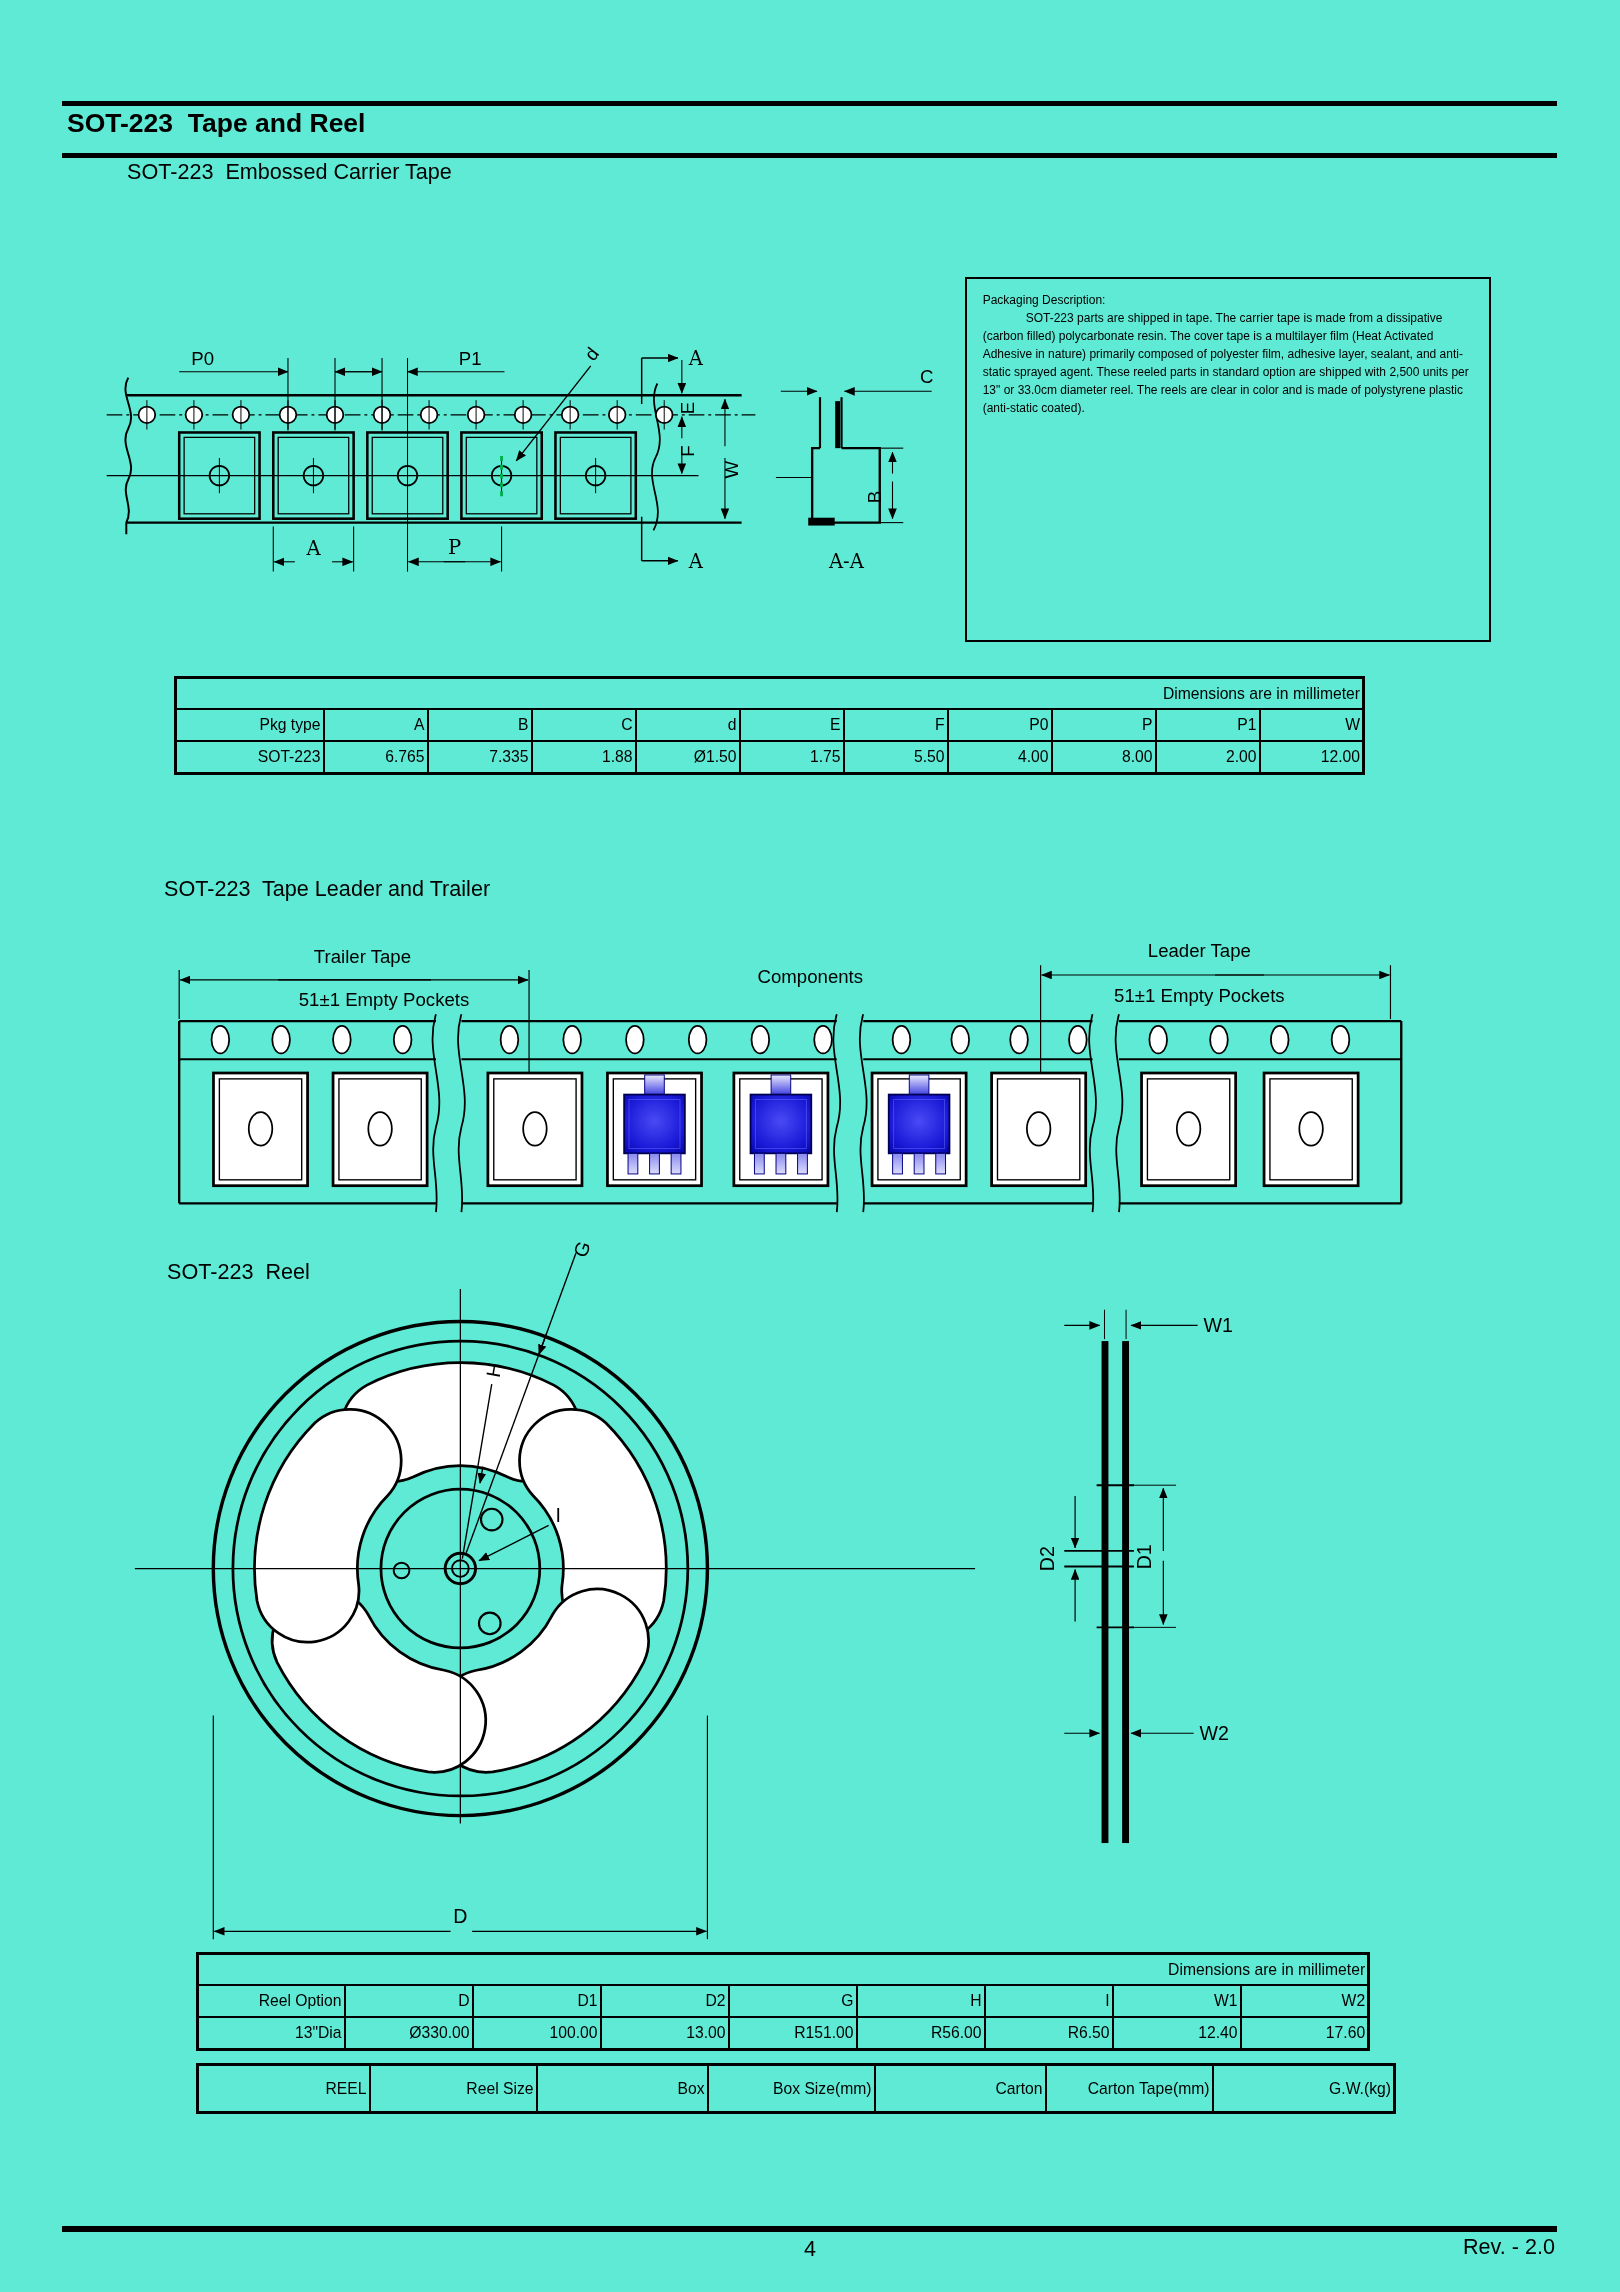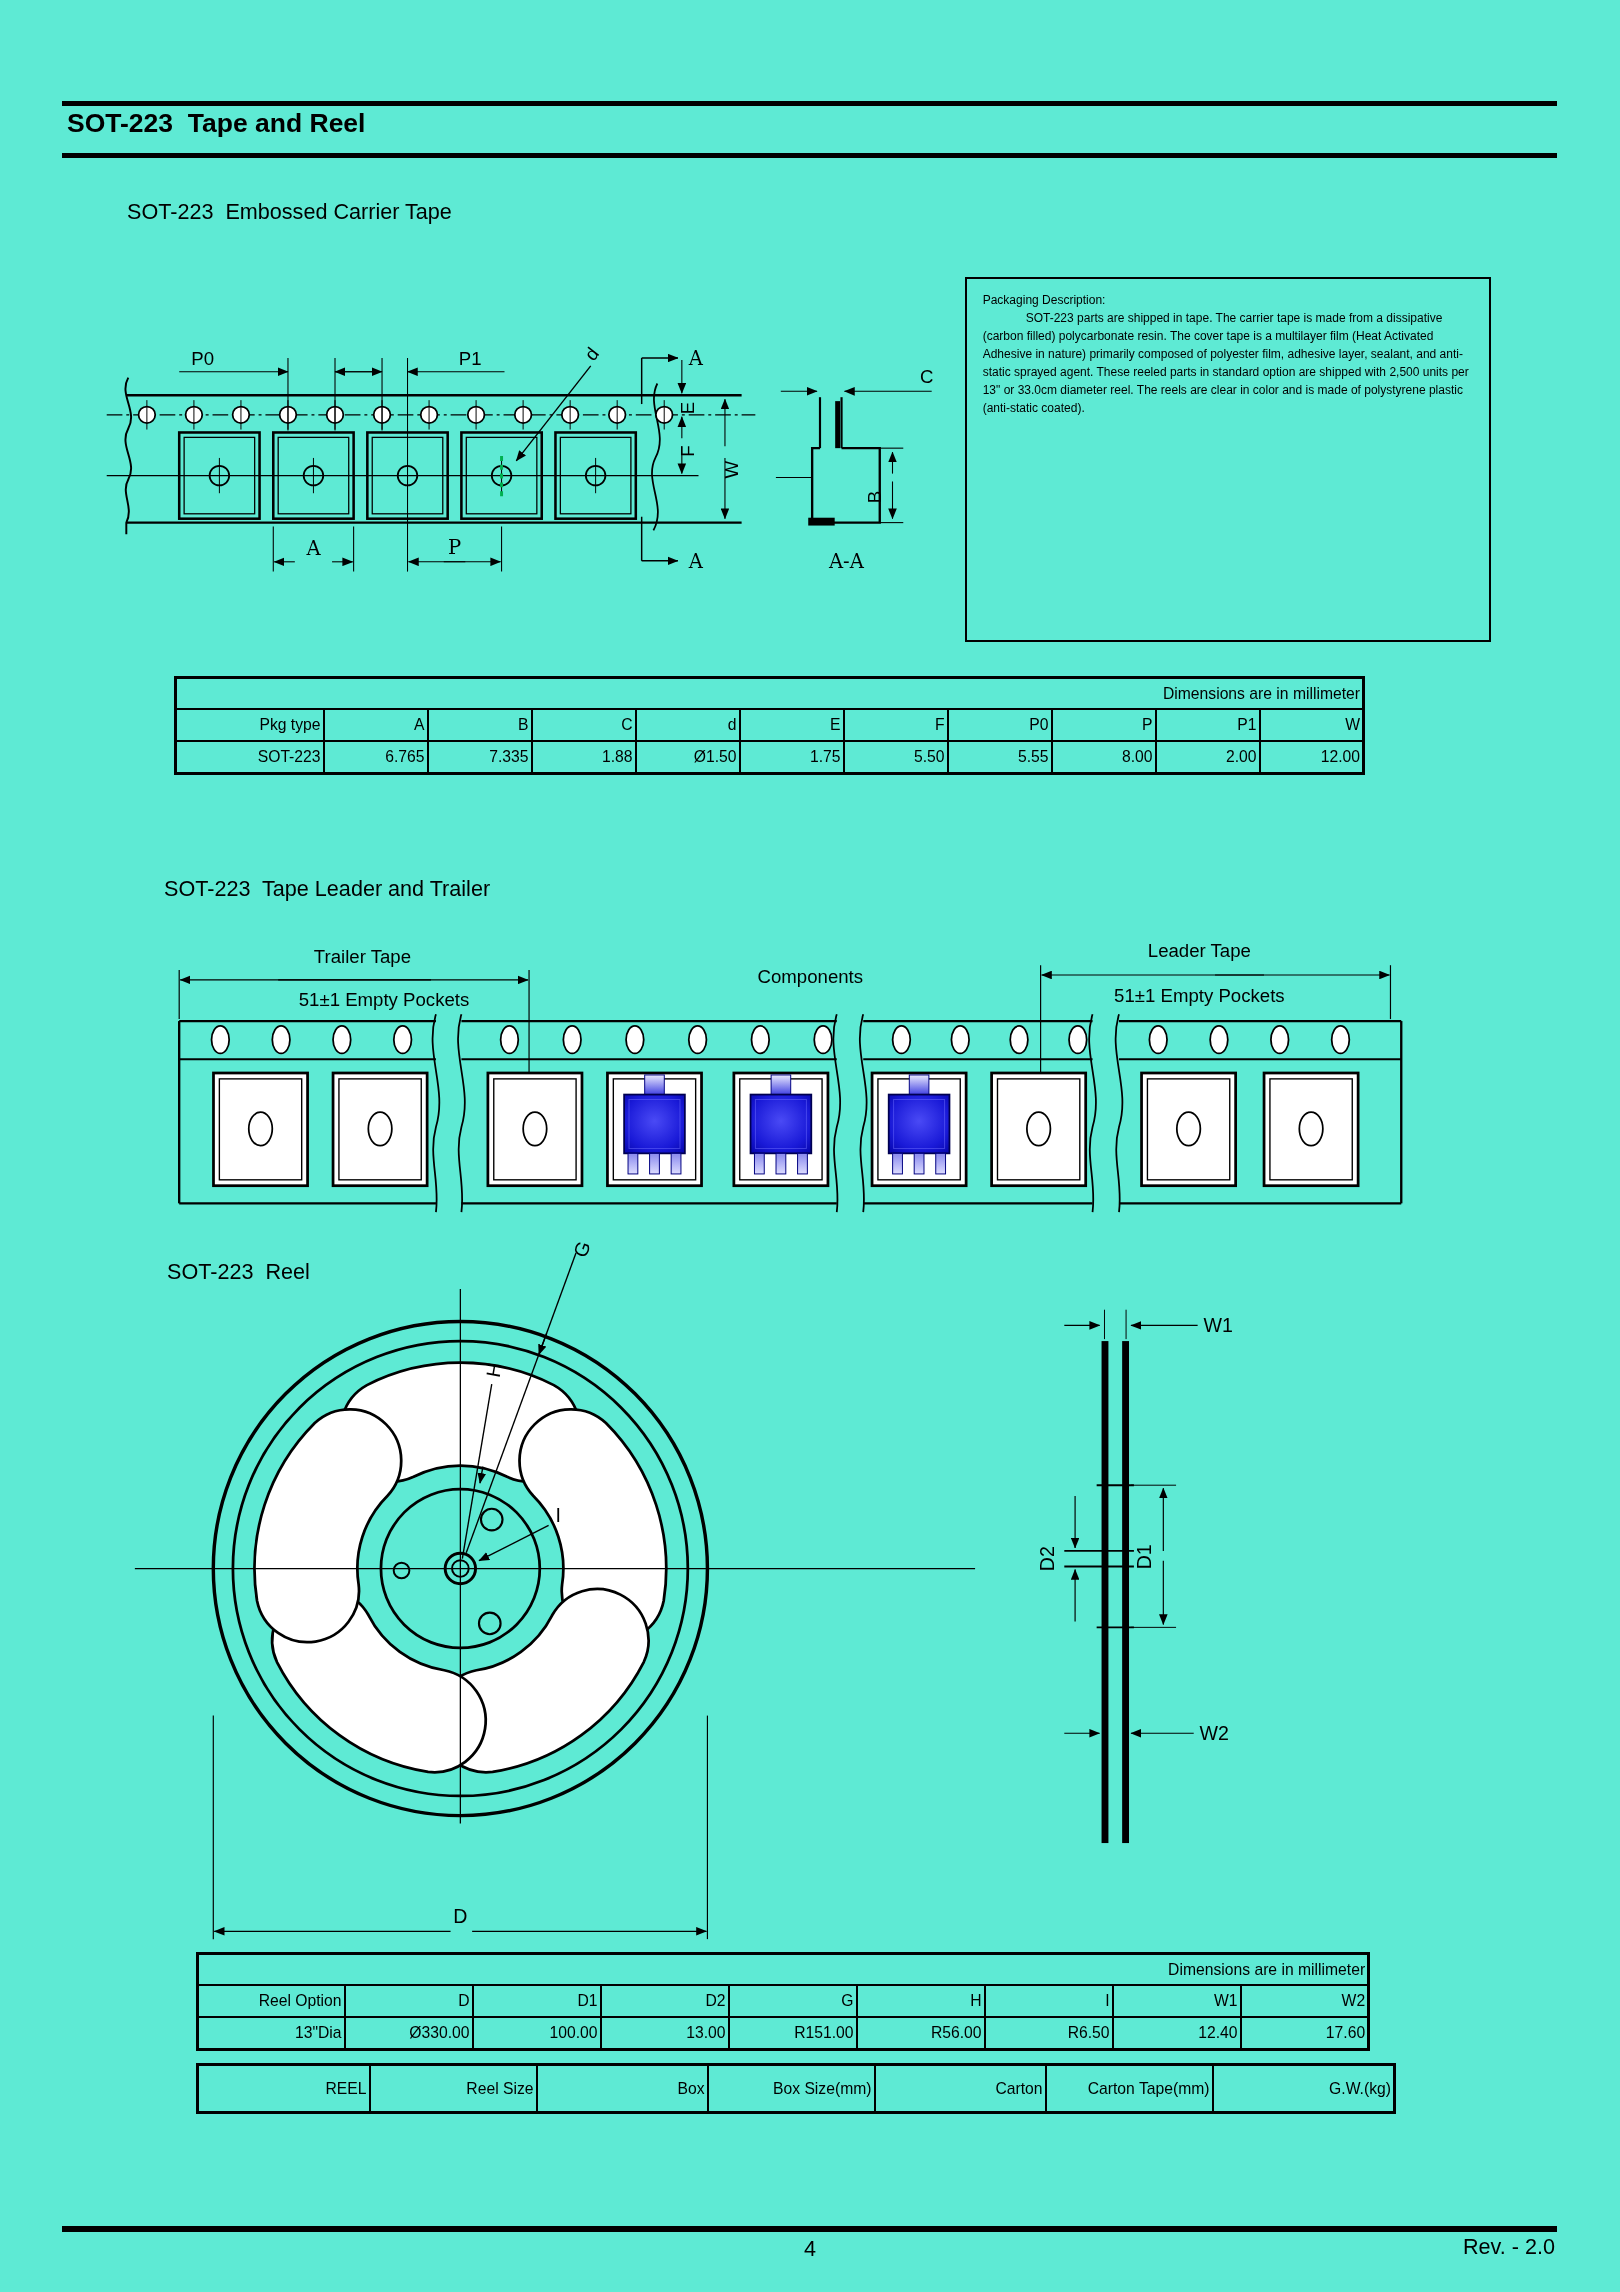--- a/index.html
+++ b/index.html
@@ -4,21 +4,21 @@
 <style>
   html,body{margin:0;padding:0;background:#9a9a9a;}
   .page{position:relative;width:1620px;height:2293px;background:#5eead4;
         font-family:"Liberation Sans",sans-serif;color:#000;overflow:hidden;margin:0 auto;}
   .rule{position:absolute;background:#000;}
   #rule-top1{left:62px;top:101px;width:1495px;height:4.9px;}
   #rule-top2{left:62px;top:153px;width:1495px;height:4.9px;}
   #rule-foot{left:62px;top:2226px;width:1495px;height:5.9px;}
   .doc-title{position:absolute;left:67px;top:108px;font-size:26.5px;font-weight:bold;white-space:pre;}
   .sec-title{position:absolute;font-size:21.6px;white-space:pre;}
-  #st1{left:127px;top:159px;margin-top:40px;}
+  #st1{left:127px;top:159px;}
   #st2{left:164px;top:876px;}
   #st3{left:167px;top:1259px;}
   .pkg-box{position:absolute;left:965px;top:277px;width:526px;height:365px;border:2.9px solid #000;
            box-sizing:border-box;padding:11.8px 15.7px 9.8px 15.7px;font-size:12px;line-height:1.5;}
   .pkg-body{margin:0;text-indent:43px;}
   svg{position:absolute;overflow:visible;}
   svg text{font-family:"Liberation Sans",sans-serif;font-size:19px;fill:#000;stroke:none;}
   svg text.serif{font-family:"DejaVu Serif","Liberation Serif",serif;font-size:20px;}
   svg text.big{font-size:20px;}
   #svg1{left:93px;top:211px;}
@@ -219,21 +219,21 @@
       <td>W</td>
     </tr>
     <tr class="data">
       <td>SOT-223</td>
       <td>6.765</td>
       <td>7.335</td>
       <td>1.88</td>
       <td>Ø1.50</td>
       <td>1.75</td>
       <td>5.50</td>
-      <td>5.55</td>
+      <td>4.00</td>
       <td>8.00</td>
       <td>2.00</td>
       <td>12.00</td>
     </tr>
   </tbody>
     </table>
 
   <div class="sec-title" id="st2">SOT-223  Tape Leader and Trailer</div>
 
   <svg id="svg2" width="1377" height="294" viewBox="0 0 1405 300">

